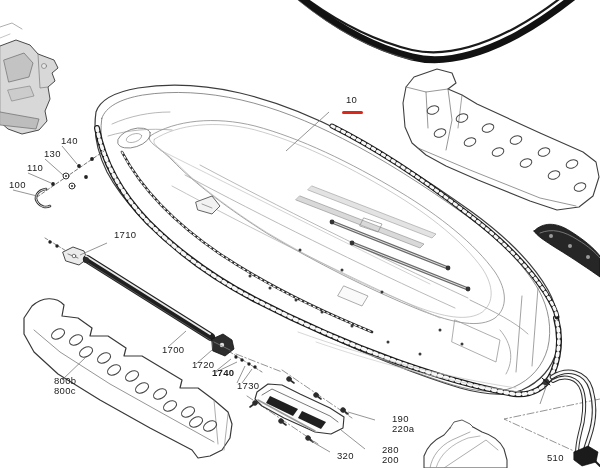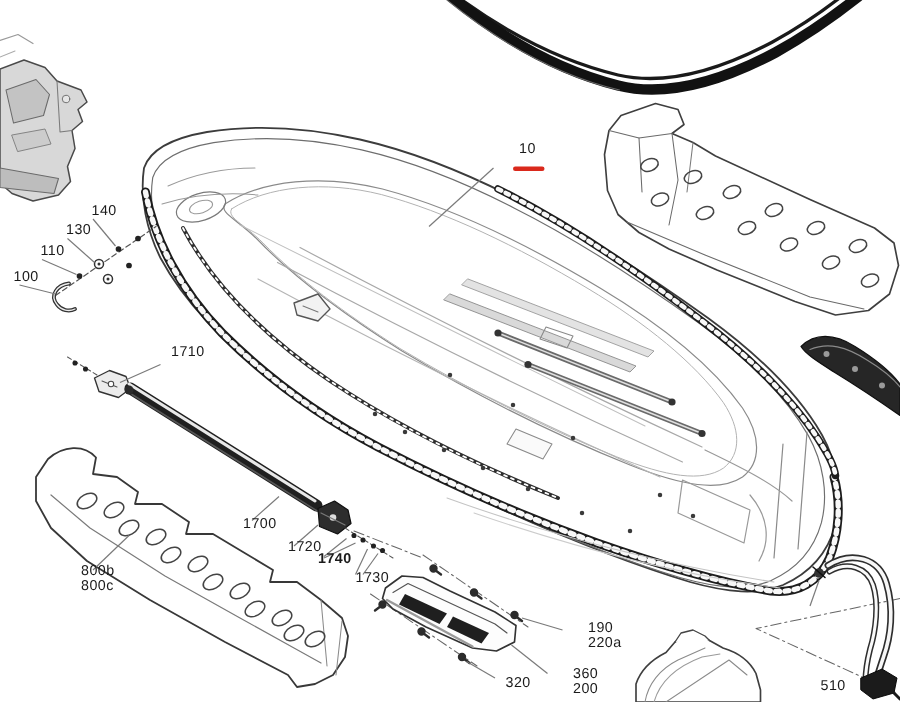--- a/index.html
+++ b/index.html
@@ -291,19 +291,19 @@
       <div class="callout" style="left: -7px; top: 180px;">100</div>
       <div class="callout" style="left: 98px; top: 230px;">1710</div>
       <div class="callout" style="left: 146px; top: 345px;">1700</div>
       <div class="callout" style="left: 176px; top: 360px;">1720</div>
       <div class="callout" style="left: 196px; top: 368px; font-weight: bold;">1740</div>
       <div class="callout" style="left: 221px; top: 381px;">1730</div>
       <div class="callout" style="left: 38px; top: 376px; text-align: center;">800b</div>
       <div class="callout" style="left: 38px; top: 386px; text-align: right;">800c</div>
       <div class="callout" style="left: 376px; top: 414px;">190</div>
       <div class="callout" style="left: 376px; top: 424px;">220a</div>
-      <div class="callout" style="left: 366px; top: 445px;">360</div>
+      <div class="callout" style="left: 366px; top: 445px;">280</div>
       <div class="callout" style="left: 366px; top: 455px;">200</div>
       <div class="callout" style="left: 321px; top: 451px;">320</div>
       <div class="callout" style="left: 531px; top: 405px; margin-top: 48px;">510</div>
     </div>
 
 </div>
 
 </body></html>

